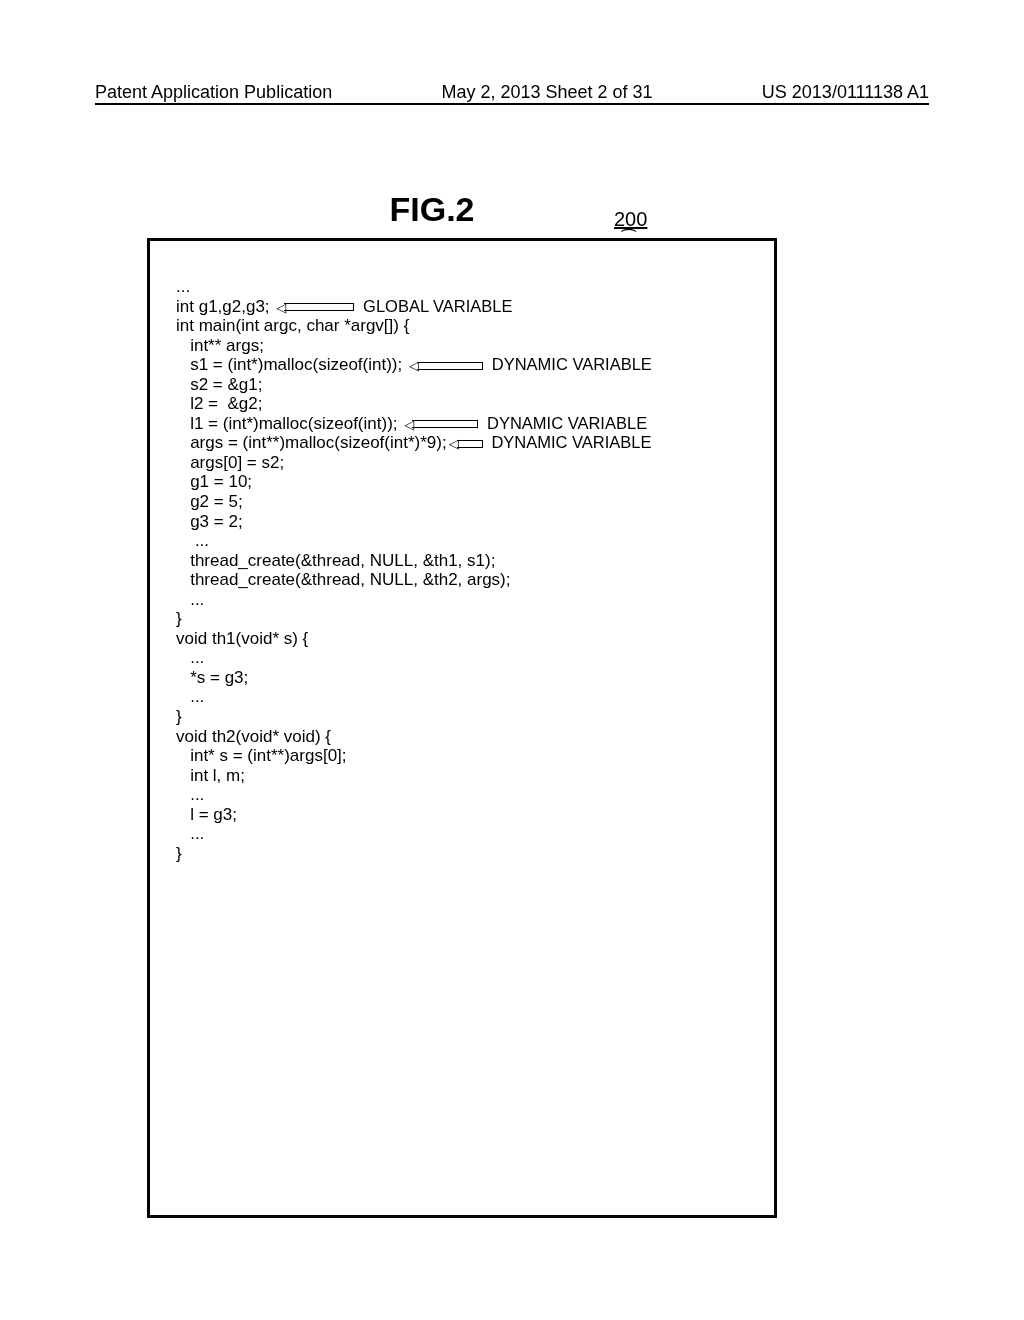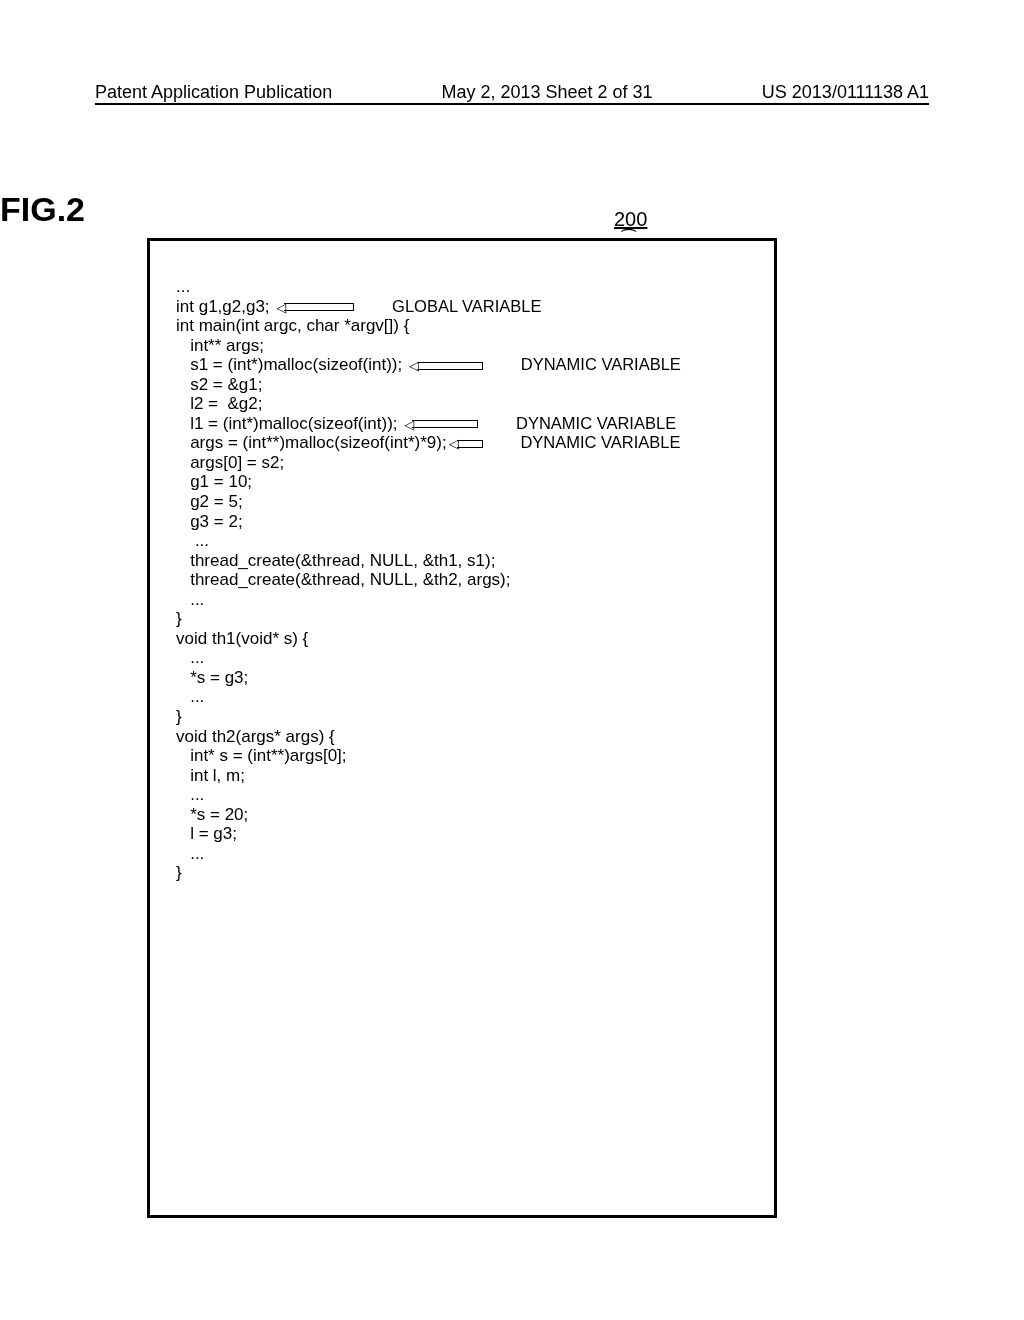--- a/index.html
+++ b/index.html
@@ -18,20 +18,21 @@
     display: flex;
     justify-content: space-between;
     font-size: 18px;
     border-bottom: 2px solid #000;
   }
   .fig-title {
     position: absolute;
     top: 190px;
     left: 0;
     right: 160px;
+    text-align: center;
     font-size: 34px;
     font-weight: bold;
   }
   .fig-num {
     position: absolute;
     top: 208px;
     left: 614px;
     font-size: 20px;
     text-decoration: underline;
   }
@@ -70,21 +71,20 @@
     border-top: 1.5px solid #000;
     border-bottom: 1.5px solid #000;
     border-right: 1.5px solid #000;
     margin-left: -2px;
   }
   .stem-long { width: 70px; }
   .stem-med { width: 66px; }
   .stem-short { width: 26px; }
   .annotation {
     font-size: 16.5px;
-    margin-left: 29px;
   }
 </style>
 </head>
 <body>
 
 <div class="page-header">
   <span>Patent Application Publication</span>
   <span>May 2, 2013  Sheet 2 of 31</span>
   <span>US 2013/0111138 A1</span>
 </div>
@@ -113,21 +113,20 @@
   <div class="code-line">   thread_create(&amp;thread, NULL, &amp;th2, args);</div>
   <div class="code-line">   ...</div>
   <div class="code-line">}</div>
   <div class="code-line"></div>
   <div class="code-line">void th1(void* s) {</div>
   <div class="code-line">   ...</div>
   <div class="code-line">   *s = g3;</div>
   <div class="code-line">   ...</div>
   <div class="code-line">}</div>
   <div class="code-line"></div>
-  <div class="code-line">void th2(args* args) {</div>
+  <div class="code-line">void th2(void* void) {</div>
   <div class="code-line">   int* s = (int**)args[0];</div>
   <div class="code-line">   int l, m;</div>
   <div class="code-line">   ...</div>
-  <div class="code-line">   *s = 20;</div>
   <div class="code-line">   l = g3;</div>
   <div class="code-line">   ...</div>
   <div class="code-line">}</div>
 </div>
 
 </body></html>

